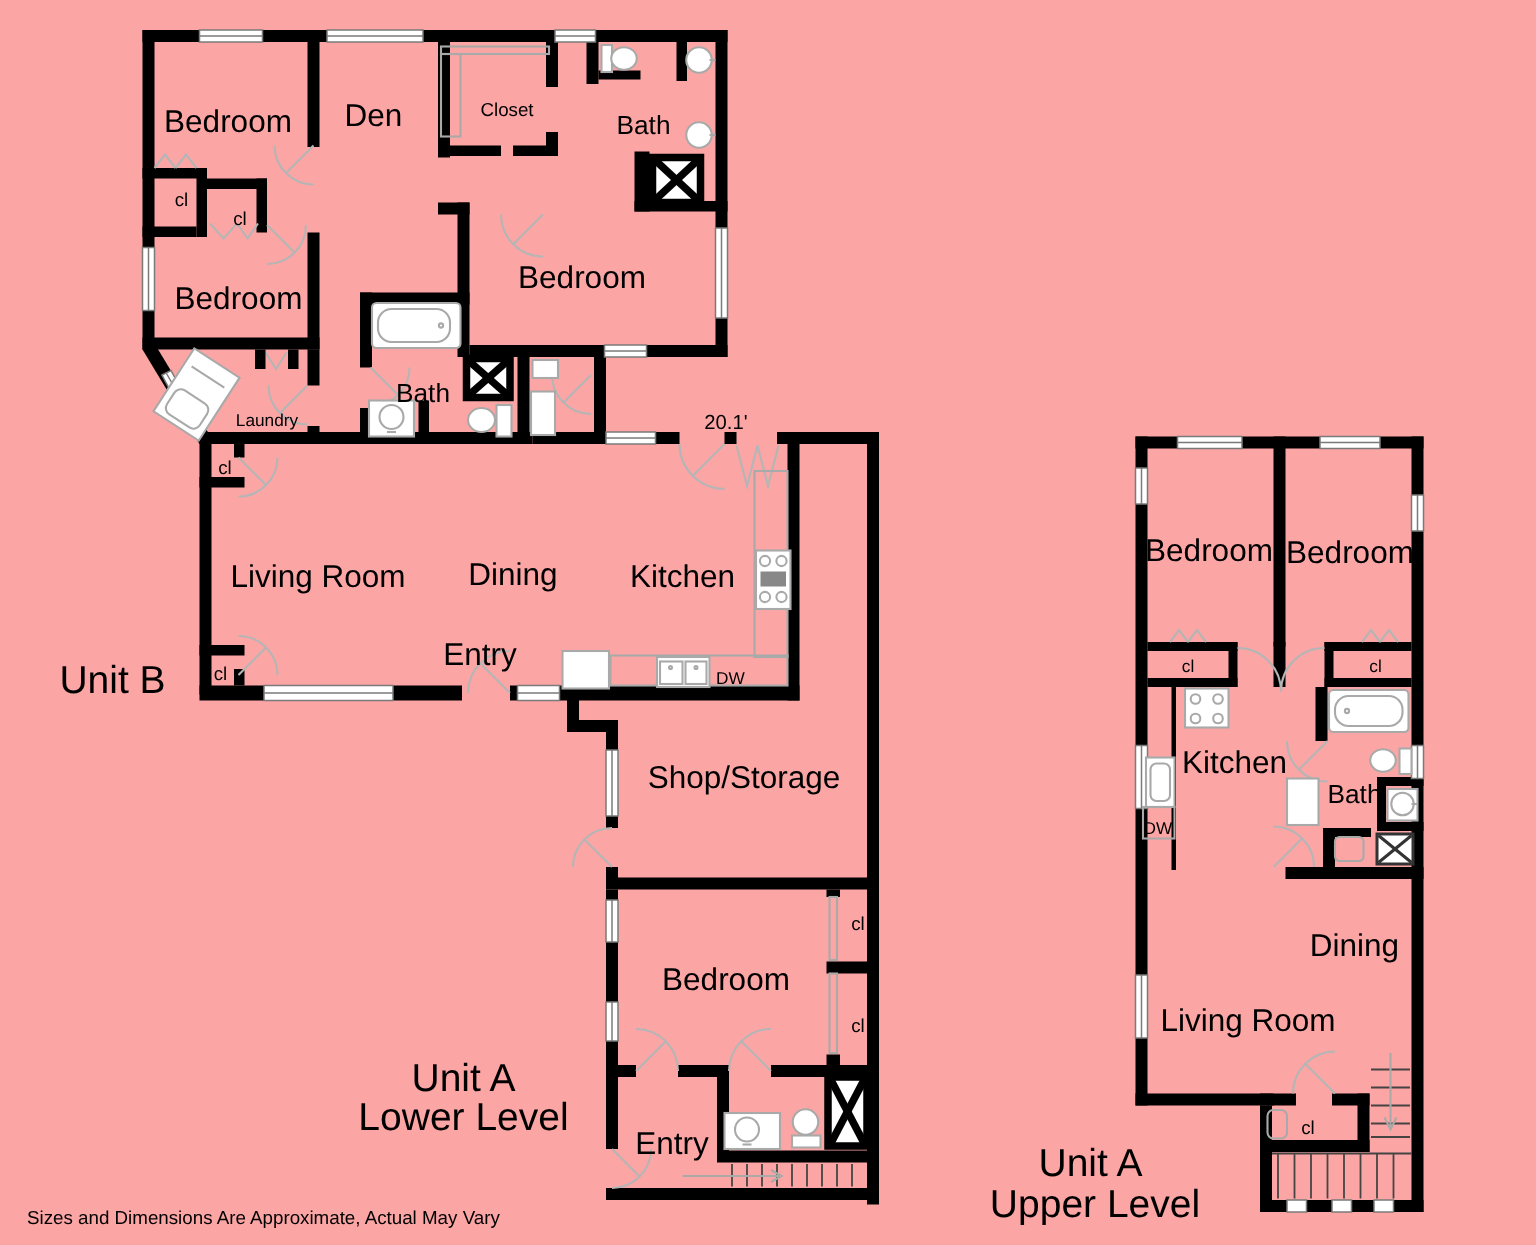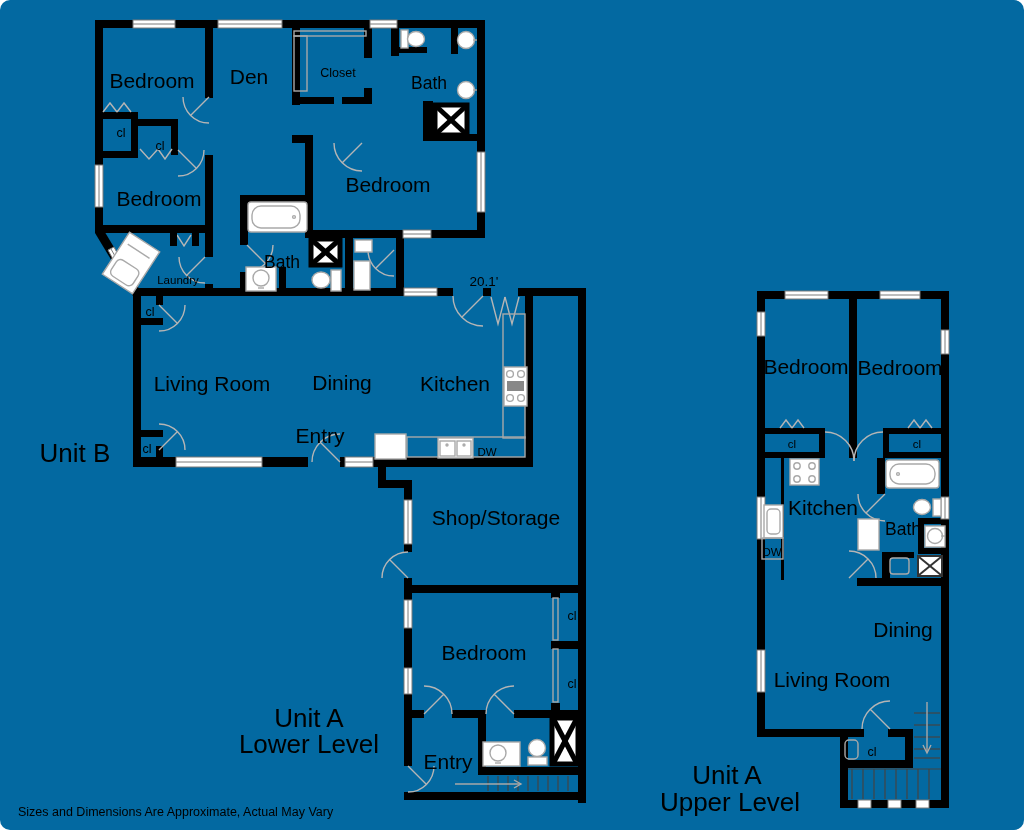--- a/index.html
+++ b/index.html
@@ -1,17 +1,17 @@
 <!DOCTYPE html>
 <html><head>
 <meta charset="utf-8">
 <style>
   html,body{margin:0;padding:0;background:#fff;}
-  .stage{position:relative;width:1024px;height:830px;background:#0369a1;overflow:hidden;
-         font-family:"Liberation Sans", sans-serif;border-radius:10px;}
+  .stage{position:relative;width:1024px;height:830px;background:#fca5a5;overflow:hidden;
+         font-family:"Liberation Sans", sans-serif;}
   svg{display:block;}
   text{fill:#000;font-family:"Liberation Sans", sans-serif;}
   .room{font-size:21px;}
   .bathsize{font-size:17.5px;}
   .small{font-size:12.5px;}
   .tiny{font-size:11.5px;}
   .dim{font-size:13.5px;}
   .unit{font-size:26px;}
   .disc{font-size:12.5px;}
   .wall{fill:#000;}

